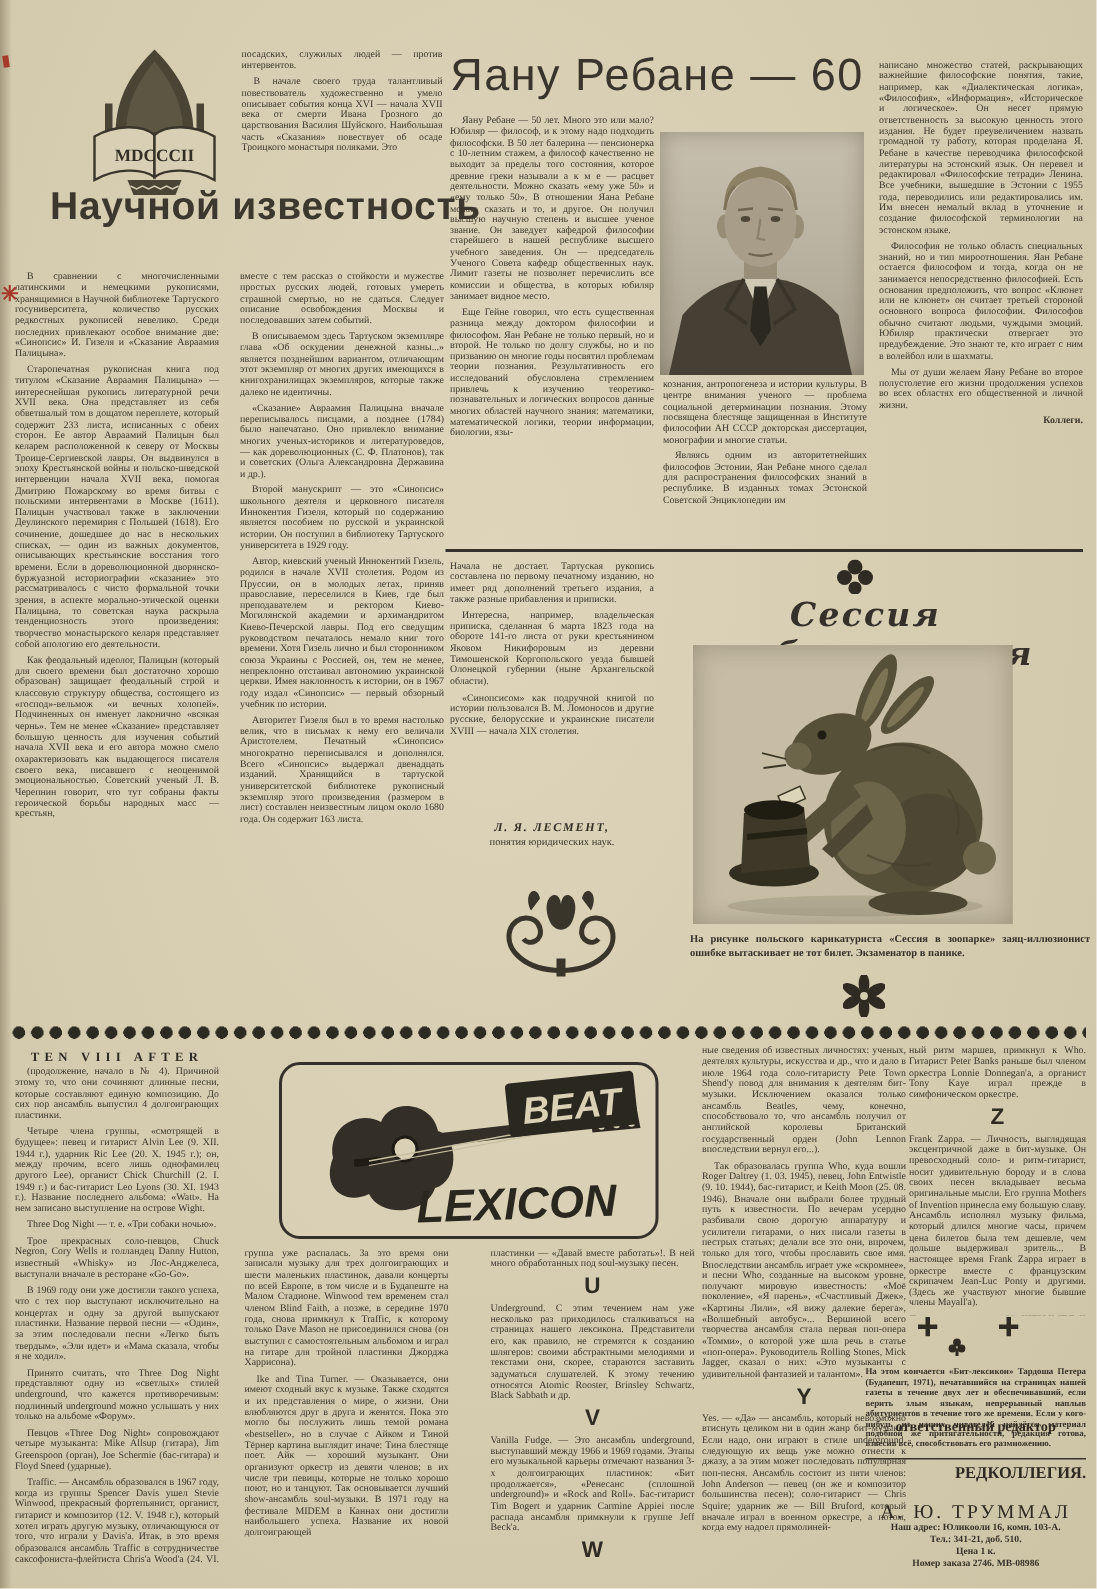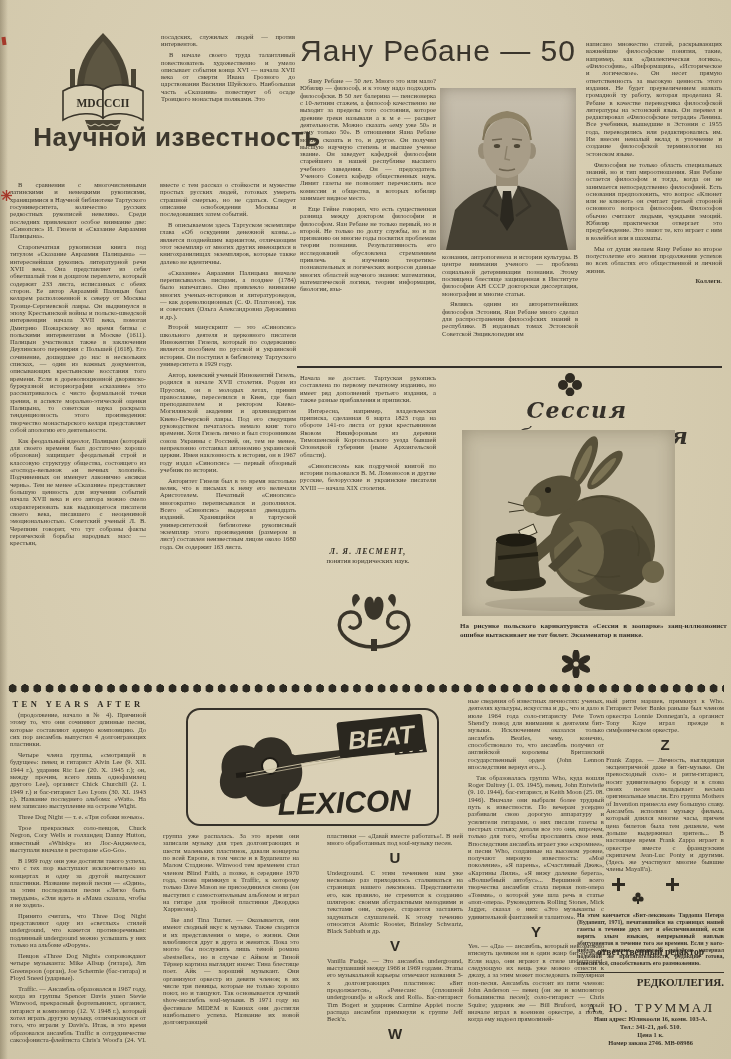--- a/index.html
+++ b/index.html
@@ -88,21 +88,21 @@
 
   <div class="abs bt" style="left:160px;top:181px;width:136px;height:499px">
     <p class="ni">вместе с тем рассказ о стойкости и мужестве простых русских людей, готовых умереть страшной смертью, но не сдаться. Следует описание освобождения Москвы и последовавших затем событий.</p>
     <p>В описываемом здесь Тартуском экземпляре глава «Об оскудении денежной казны...» является позднейшим вариантом, отличающим этот экземпляр от многих других имеющихся в книгохранилищах экземпляров, которые также далеко не идентичны.</p>
     <p>«Сказание» Авраамия Палицына вначале переписывалось писцами, а позднее (1784) было напечатано. Оно привлекло внимание многих ученых-историков и литературоведов, — как дореволюционных (С. Ф. Платонов), так и советских (Ольга Александровна Державина и др.).</p>
     <p>Второй манускрипт — это «Синопсис» школьного деятеля и церковного писателя Иннокентия Гизеля, который по содержанию является пособием по русской и украинской истории. Он поступил в библиотеку Тартуского университета в 1929 году.</p>
     <p>Автор, киевский ученый Иннокентий Гизель, родился в начале XVII столетия. Родом из Пруссии, он в молодых летах, приняв православие, переселился в Киев, где был преподавателем и ректором Киево-Могилянской академии и архимандритом Киево-Печерской лавры. Под его сведущим руководством печаталось немало книг того времени. Хотя Гизель лично и был сторонником союза Украины с Россией, он, тем не менее, непреклонно отстаивал автономию украинской церкви. Имея наклонность к истории, он в 1967 году издал «Синопсис» — первый обзорный учебник по истории.</p>
     <p>Авторитет Гизеля был в то время настолько велик, что в письмах к нему его величали Аристотелем. Печатный «Синопсис» многократно переписывался и дополнялся. Всего «Синопсис» выдержал двенадцать изданий. Хранящийся в тартуской университетской библиотеке рукописный экземпляр этого произведения (размером в лист) составлен неизвестным лицом около 1680 года. Он содержит 163 листа.</p>
   </div>
 
-  <div class="abs headline-r" style="left:298px;top:34px;width:280px">Яану Ребане — 50</div>
+  <div class="abs headline-r" style="left:298px;top:34px;width:280px">Яану Ребане — 60</div>
 
   <div class="abs bt" style="left:300px;top:77px;width:136px;height:288px">
     <p>Яану Ребане — 50 лет. Много это или мало? Юбиляр — философ, и к этому надо подходить философски. В 50 лет балерина — пенсионерка с 10-летним стажем, а философ качественно не выходит за пределы того состояния, которое древние греки называли а к м е — расцвет деятельности. Можно сказать «ему уже 50» и «ему только 50». В отношении Яана Ребане можно сказать и то, и другое. Он получил высшую научную степень и высшее ученое звание. Он заведует кафедрой философии старейшего в нашей республике высшего учебного заведения. Он — председатель Ученого Совета кафедр общественных наук. Лимит газеты не позволяет перечислить все комиссии и общества, в которых юбиляр занимает видное место.</p>
     <p>Еще Гейне говорил, что есть существенная разница между доктором философии и философом. Яан Ребане не только первый, но и второй. Не только по долгу службы, но и по призванию он многие годы посвятил проблемам теории познания. Результативность его исследований обусловлена стремлением привлечь к изучению теоретико-познавательных и логических вопросов данные многих областей научного знания: математики, математической логики, теории информации, биологии, язы-</p>
   </div>
 
   <div class="abs photo-frame" style="left:440px;top:88px;width:136px;height:162px">
     <svg width="136" height="162" viewBox="0 0 136 162">
       <rect width="136" height="162" fill="none"></rect>
       <ellipse cx="43" cy="63" rx="5" ry="8" fill="#978c76"></ellipse>
@@ -207,21 +207,21 @@
       <ellipse cx="6" cy="10" rx="3.6" ry="7" transform="rotate(-60 6 10)"></ellipse>
       <ellipse cx="22" cy="10" rx="3.6" ry="7" transform="rotate(60 22 10)"></ellipse>
       <ellipse cx="6" cy="18" rx="3.6" ry="7" transform="rotate(-120 6 18)"></ellipse>
       <ellipse cx="22" cy="18" rx="3.6" ry="7" transform="rotate(120 22 18)"></ellipse>
     </g>
     <circle cx="14" cy="14" r="2.6" fill="#d7cdb1"></circle>
   </svg>
 
   <div class="abs dots-row" style="left:7px;top:683px;width:717px"></div>
 
-  <div class="abs tya-head" style="left:10px;top:699px;width:136px">TEN YEARS AFTER</div>
+  <div class="abs tya-head" style="left:10px;top:699px;width:136px">TEN VIII AFTER</div>
   <div class="abs bt" style="left:10px;top:711px;width:136px;height:332px">
     <p>(продолжение, начало в № 4). Причиной этому то, что они сочиняют длинные песни, которые составляют единую композицию. До сих пор ансамбль выпустил 4 долгоиграющих пластинки.</p>
     <p>Четыре члена группы, «смотрящей в будущее»: певец и гитарист Alvin Lee (9. XII. 1944 г.), ударник Ric Lee (20. X. 1945 г.); он, между прочим, всего лишь однофамилец другого Lee), органист Chick Churchill (2. I. 1949 г.) и бас-гитарист Leo Lyons (30. XI. 1943 г.). Название последнего альбома: «Watt». На нем записано выступление на острове Wight.</p>
     <p>Three Dog Night — т. е. «Три собаки ночью».</p>
     <p>Трое прекрасных соло-певцов, Chuck Negron, Cory Wells и голландец Danny Hutton, известный «Whisky» из Лос-Анджелеса, выступали вначале в ресторане «Go-Go».</p>
     <p>В 1969 году они уже достигли такого успеха, что с тех пор выступают исключительно на концертах и одну за другой выпускают пластинки. Название первой песни — «Один», за этим последовали песни «Легко быть твердым», «Эли идет» и «Мама сказала, чтобы я не ходил».</p>
     <p>Принято считать, что Three Dog Night представляют одну из «светлых» стилей underground, что кажется противоречивым: подлинный underground можно услышать у них только на альбоме «Форум».</p>
     <p>Певцов «Three Dog Night» сопровождают четыре музыканта: Mike Allsup (гитара), Jim Greenspoon (орган), Joe Schermie (бас-гитара) и Floyd Sneed (ударные).</p>
     <p>Traffic. — Ансамбль образовался в 1967 году, когда из группы Spencer Davis ушел Stevie Winwood, прекрасный фортепьянист, органист, гитарист и композитор (12. V. 1948 г.), который хотел играть другую музыку, отличающуюся от того, что играли у Davis'а. Итак, в это время образовался ансамбль Traffic в сотрудничестве саксофониста-флейтиста Chris'а Wood'а (24. VI. 1945 г.), гитариста Dave Mason (10. V. 1948 г.) и ударника Yan Capaldi (2. VIII. 1948 г.). В 1969 г.</p>
   </div>

